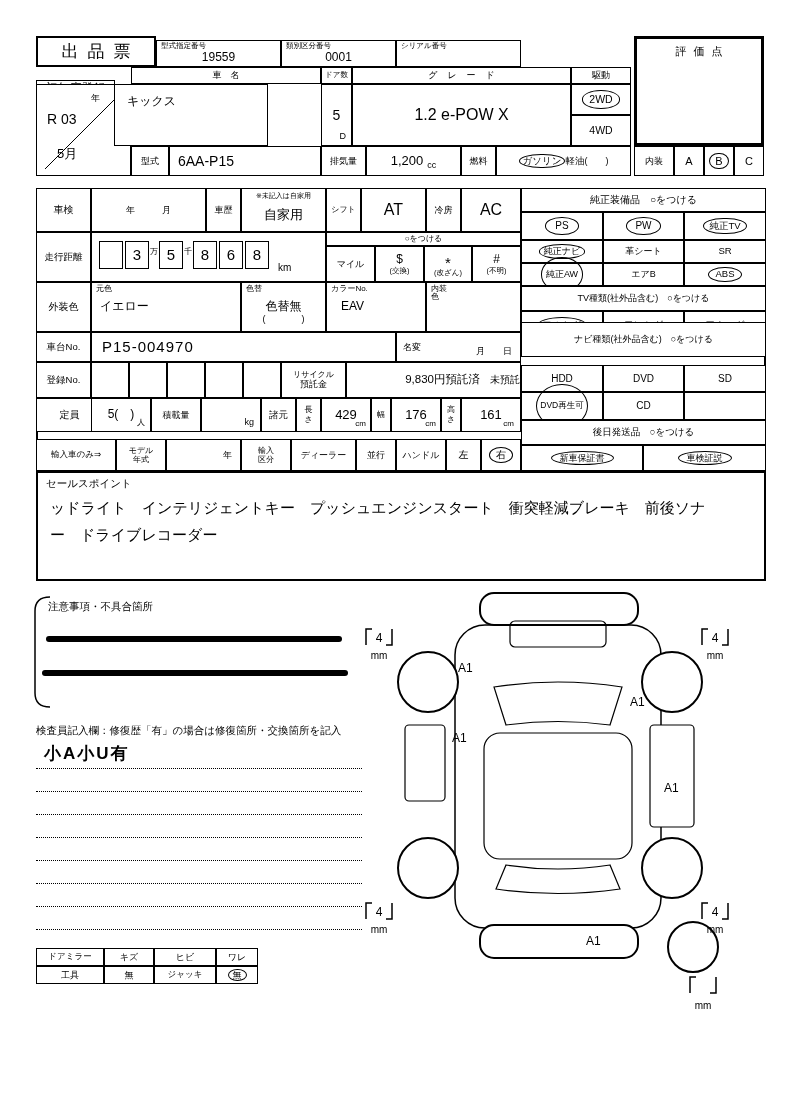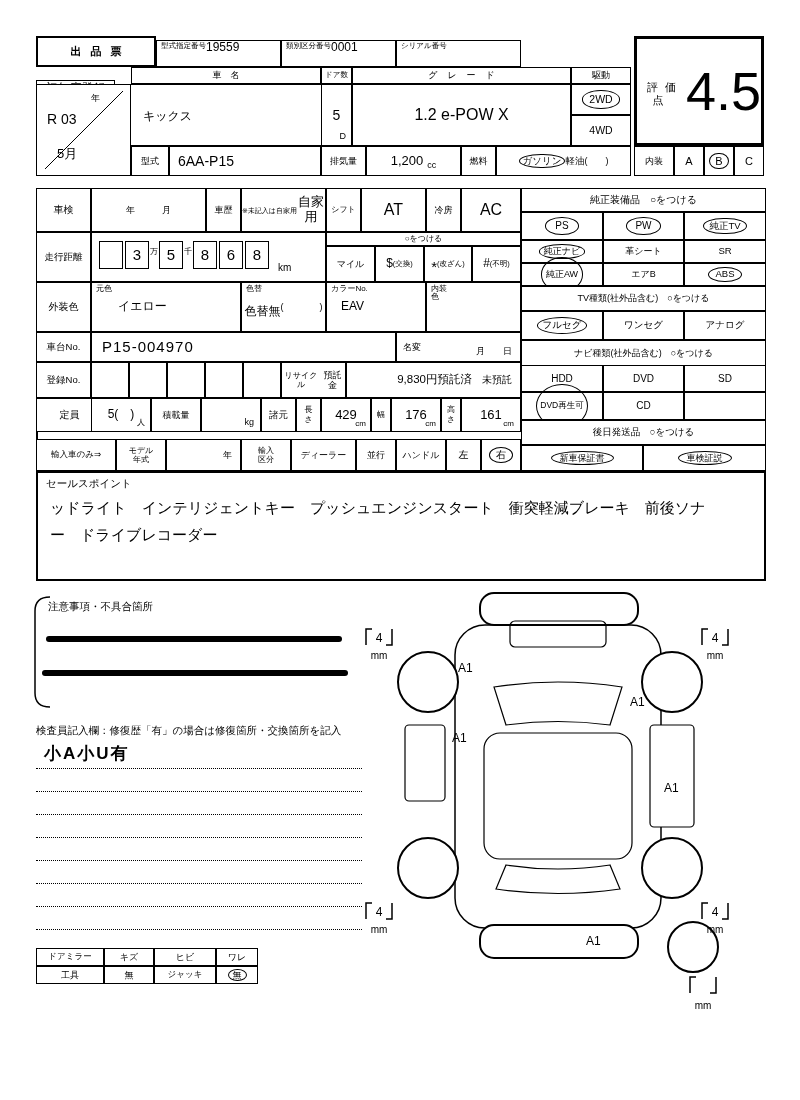--- a/index.html
+++ b/index.html
@@ -3,66 +3,65 @@
 <meta charset="utf-8">
 <style>
   html,body{margin:0;padding:0}
   body{width:800px;height:1100px;position:relative;background:#fff;color:#000;
        font-family:"Liberation Sans","DejaVu Sans",sans-serif}
   .c{position:absolute;border:1px solid #000;display:flex;align-items:center;justify-content:center;
      text-align:center;line-height:1.15;box-sizing:border-box;background:#fff}
   .nb{border:none;background:transparent}
   .tl{position:absolute;top:2px;left:4px;font-size:8px;line-height:1;text-align:left}
   .circ{border:1.6px solid #000;border-radius:50%;padding:2px 7px;display:inline-block;line-height:1.15}
-  .col{}
+  .col{flex-direction:column}
   .stack{display:inline-block;width:10px;word-break:break-all;line-height:1.2}
   .pre{white-space:pre-line}
   .dbox{position:absolute;border:1px solid #000;width:24px;height:28px;display:flex;align-items:center;
         justify-content:center;font-size:15px;box-sizing:border-box}
   .dot{position:absolute;border-bottom:1.6px dotted #000;height:0;width:326px;left:36px}
   .bar{position:absolute;background:#000;border-radius:3px;height:6px}
 </style>
 </head>
 <body>
 
-<div class="c" style="left:36px;top:36px;width:120px;height:31px;border-width:2.5px;font-size:11px;font-weight:bold;letter-spacing:9px;text-indent:9px">出品票</div>
+<div class="c" style="left:36px;top:36px;width:120px;height:31px;border-width:2.5px;font-size:17px;font-weight:normal;letter-spacing:9px;text-indent:9px">出品票</div>
 
 <div class="c col" style="left:156px;top:40px;width:125px;height:27px;justify-content:flex-start;align-items:stretch">
   <span style="font-size:7.5px;text-align:left;padding:1px 0 0 4px">型式指定番号</span>
   <span style="font-size:12px">19559</span>
 </div>
 <div class="c col" style="left:281px;top:40px;width:115px;height:27px;justify-content:flex-start;align-items:stretch">
   <span style="font-size:7.5px;text-align:left;padding:1px 0 0 4px">類別区分番号</span>
   <span style="font-size:12px">0001</span>
 </div>
 <div class="c col" style="left:396px;top:40px;width:125px;height:27px;justify-content:flex-start;align-items:stretch">
   <span style="font-size:7.5px;text-align:left;padding:1px 0 0 4px">シリアル番号</span>
   <span style="font-size:12px"></span>
 </div>
 
 <div class="c col" style="left:634px;top:36px;width:130px;height:110px;border-width:3px;justify-content:flex-start">
   <span style="font-size:11px;letter-spacing:7px;text-indent:7px;margin-top:6px">評価点</span>
-  <span style="font-size:54px;font-weight:500;flex:1;display:flex;align-items:center">4.5</span>
 </div>
 
 <div class="c" style="left:36px;top:80px;width:79px;height:17px;font-size:12px">初年度登録</div>
 <div class="c" style="left:131px;top:67px;width:190px;height:17px;font-size:9px">車　名</div>
 <div class="c" style="left:321px;top:67px;width:31px;height:17px;font-size:7.5px">ドア数</div>
 <div class="c" style="left:352px;top:67px;width:219px;height:17px;font-size:9px;letter-spacing:10px;text-indent:10px">グレード</div>
 <div class="c" style="left:571px;top:67px;width:60px;height:17px;font-size:9px">駆動</div>
 
 <div class="c" style="left:36px;top:84px;width:95px;height:92px">
   <svg style="position:absolute;left:0;top:0" width="93" height="90">
     <line x1="8" y1="84" x2="86" y2="6" stroke="#000" stroke-width="1"></line>
   </svg>
   <span style="position:absolute;left:54px;top:8px;font-size:9px">年</span>
   <span style="position:absolute;left:10px;top:26px;font-size:14px">R 03</span>
   <span style="position:absolute;left:20px;top:62px;font-size:13px">5月</span>
 </div>
-<div class="c" style="left:130px;top:84px;width:208px;height:62px;align-items:flex-start;justify-content:flex-start;padding:25px 0 0 12px;font-size:12px">キックス</div>
+<div class="c" style="left:114px;top:84px;width:154px;height:62px;align-items:flex-start;justify-content:flex-start;padding:10px 0 0 12px;font-size:12px">キックス</div>
 <div class="c" style="left:321px;top:84px;width:31px;height:62px;font-size:14px">
   <span>5</span>
   <span style="position:absolute;right:5px;bottom:4px;font-size:9px">D</span>
 </div>
 <div class="c" style="left:352px;top:84px;width:219px;height:62px;font-size:16px">1.2 e-POW X</div>
 <div class="c" style="left:571px;top:84px;width:60px;height:31px;font-size:10.5px">
   <span class="circ" style="padding:2px 6px">2WD</span>
 </div>
 <div class="c" style="left:571px;top:115px;width:60px;height:31px;font-size:10.5px">4WD</div>
 
@@ -122,21 +121,21 @@
 <div class="c col" style="left:424px;top:246px;width:48px;height:36px">
   <span style="font-size:15px;line-height:.8;margin-top:6px">*</span>
   <span style="font-size:7.5px">(改ざん)</span>
 </div>
 <div class="c col" style="left:472px;top:246px;width:49px;height:36px">
   <span style="font-size:12px">#</span>
   <span style="font-size:7.5px">(不明)</span>
 </div>
 
 <div class="c" style="left:36px;top:282px;width:55px;height:50px;font-size:10px">外装色</div>
-<div class="c" style="left:91px;top:282px;width:150px;height:50px;justify-content:flex-start;padding-left:26px;font-size:12px">
+<div class="c" style="left:91px;top:282px;width:150px;height:50px;justify-content:flex-start;padding-left:8px;font-size:12px">
   <span class="tl">元色</span>
   <span>イエロー</span>
 </div>
 <div class="c col" style="left:241px;top:282px;width:85px;height:50px">
   <span class="tl">色替</span>
   <span style="font-size:12px;margin-top:10px">色替無</span>
   <span style="font-size:9px">(　　　　)</span>
 </div>
 <div class="c" style="left:326px;top:282px;width:100px;height:50px;justify-content:flex-start;padding-left:14px;font-size:12px">
   <span class="tl">カラーNo.</span>
@@ -156,21 +155,21 @@
 <div class="c" style="left:36px;top:362px;width:55px;height:36px;font-size:9.5px">登録No.</div>
 <div class="c" style="left:91px;top:362px;width:38px;height:36px"></div>
 <div class="c" style="left:129px;top:362px;width:38px;height:36px"></div>
 <div class="c" style="left:167px;top:362px;width:38px;height:36px"></div>
 <div class="c" style="left:205px;top:362px;width:38px;height:36px"></div>
 <div class="c" style="left:243px;top:362px;width:38px;height:36px"></div>
 <div class="c col" style="left:281px;top:362px;width:65px;height:36px">
   <span style="font-size:8px">リサイクル</span>
   <span style="font-size:9px">預託金</span>
 </div>
-<div class="c" style="left:346px;top:362px;width:175px;height:36px;justify-content:flex-end;gap:10px;padding-right:8px">
+<div class="c" style="left:346px;top:362px;width:175px;height:36px;justify-content:flex-end;gap:10px;">
   <span style="font-size:11.5px">9,830円預託済</span>
   <span style="font-size:10px">未預託</span>
 </div>
 
 <div class="c" style="left:36px;top:398px;width:67px;height:34px;font-size:10px">定員</div>
 <div class="c" style="left:91px;top:398px;width:60px;height:34px;font-size:12px">
   <span>5(　)</span>
   <span style="position:absolute;right:5px;bottom:4px;font-size:8px">人</span>
 </div>
 <div class="c" style="left:151px;top:398px;width:50px;height:34px;font-size:9px">積載量</div>
@@ -237,21 +236,21 @@
 <div class="c" style="left:603px;top:263px;width:81px;height:23px;font-size:9px">エアB</div>
 <div class="c" style="left:684px;top:263px;width:82px;height:23px;font-size:9.5px">
   <span class="circ" style="padding:1px 6px">ABS</span>
 </div>
 <div class="c" style="left:521px;top:286px;width:245px;height:25px;font-size:9px">TV種類(社外品含む)　○をつける</div>
 <div class="c" style="left:521px;top:311px;width:82px;height:29px;font-size:9.5px">
   <span class="circ" style="padding:2px 5px">フルセグ</span>
 </div>
 <div class="c" style="left:603px;top:311px;width:81px;height:29px;font-size:9.5px">ワンセグ</div>
 <div class="c" style="left:684px;top:311px;width:82px;height:29px;font-size:9.5px">アナログ</div>
-<div class="c" style="left:521px;top:340px;width:245px;height:26px;font-size:9px">ナビ種類(社外品含む)　○をつける</div>
+<div class="c" style="left:521px;top:322px;width:245px;height:35px;font-size:9px">ナビ種類(社外品含む)　○をつける</div>
 <div class="c" style="left:521px;top:365px;width:82px;height:27px;font-size:10px">HDD</div>
 <div class="c" style="left:603px;top:365px;width:81px;height:27px;font-size:10px">DVD</div>
 <div class="c" style="left:684px;top:365px;width:82px;height:27px;font-size:10px">SD</div>
 <div class="c" style="left:521px;top:392px;width:82px;height:28px;font-size:8.5px">
   <span class="circ" style="padding:16px 3px">DVD再生可</span>
 </div>
 <div class="c" style="left:603px;top:392px;width:81px;height:28px;font-size:10px">CD</div>
 <div class="c" style="left:684px;top:392px;width:82px;height:28px"></div>
 <div class="c" style="left:521px;top:420px;width:245px;height:25px;font-size:9.5px">後日発送品　○をつける</div>
 <div class="c" style="left:521px;top:445px;width:122px;height:26px;font-size:9px">

